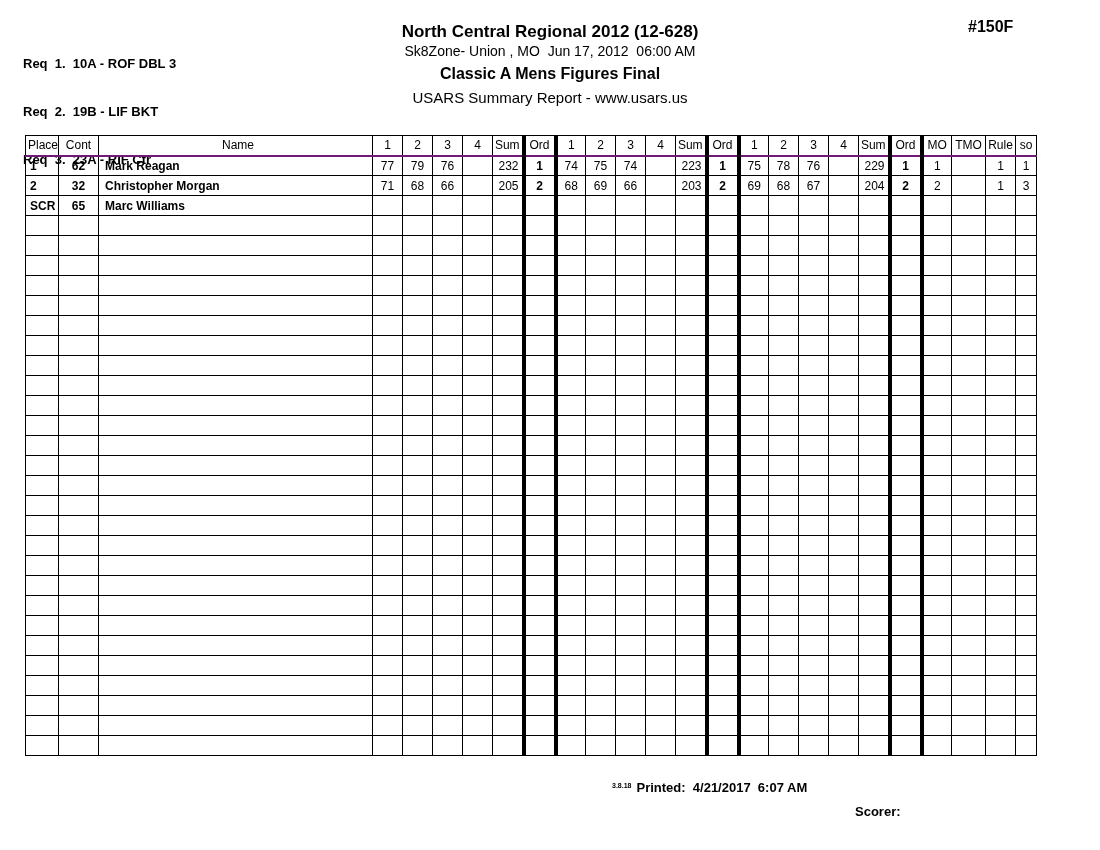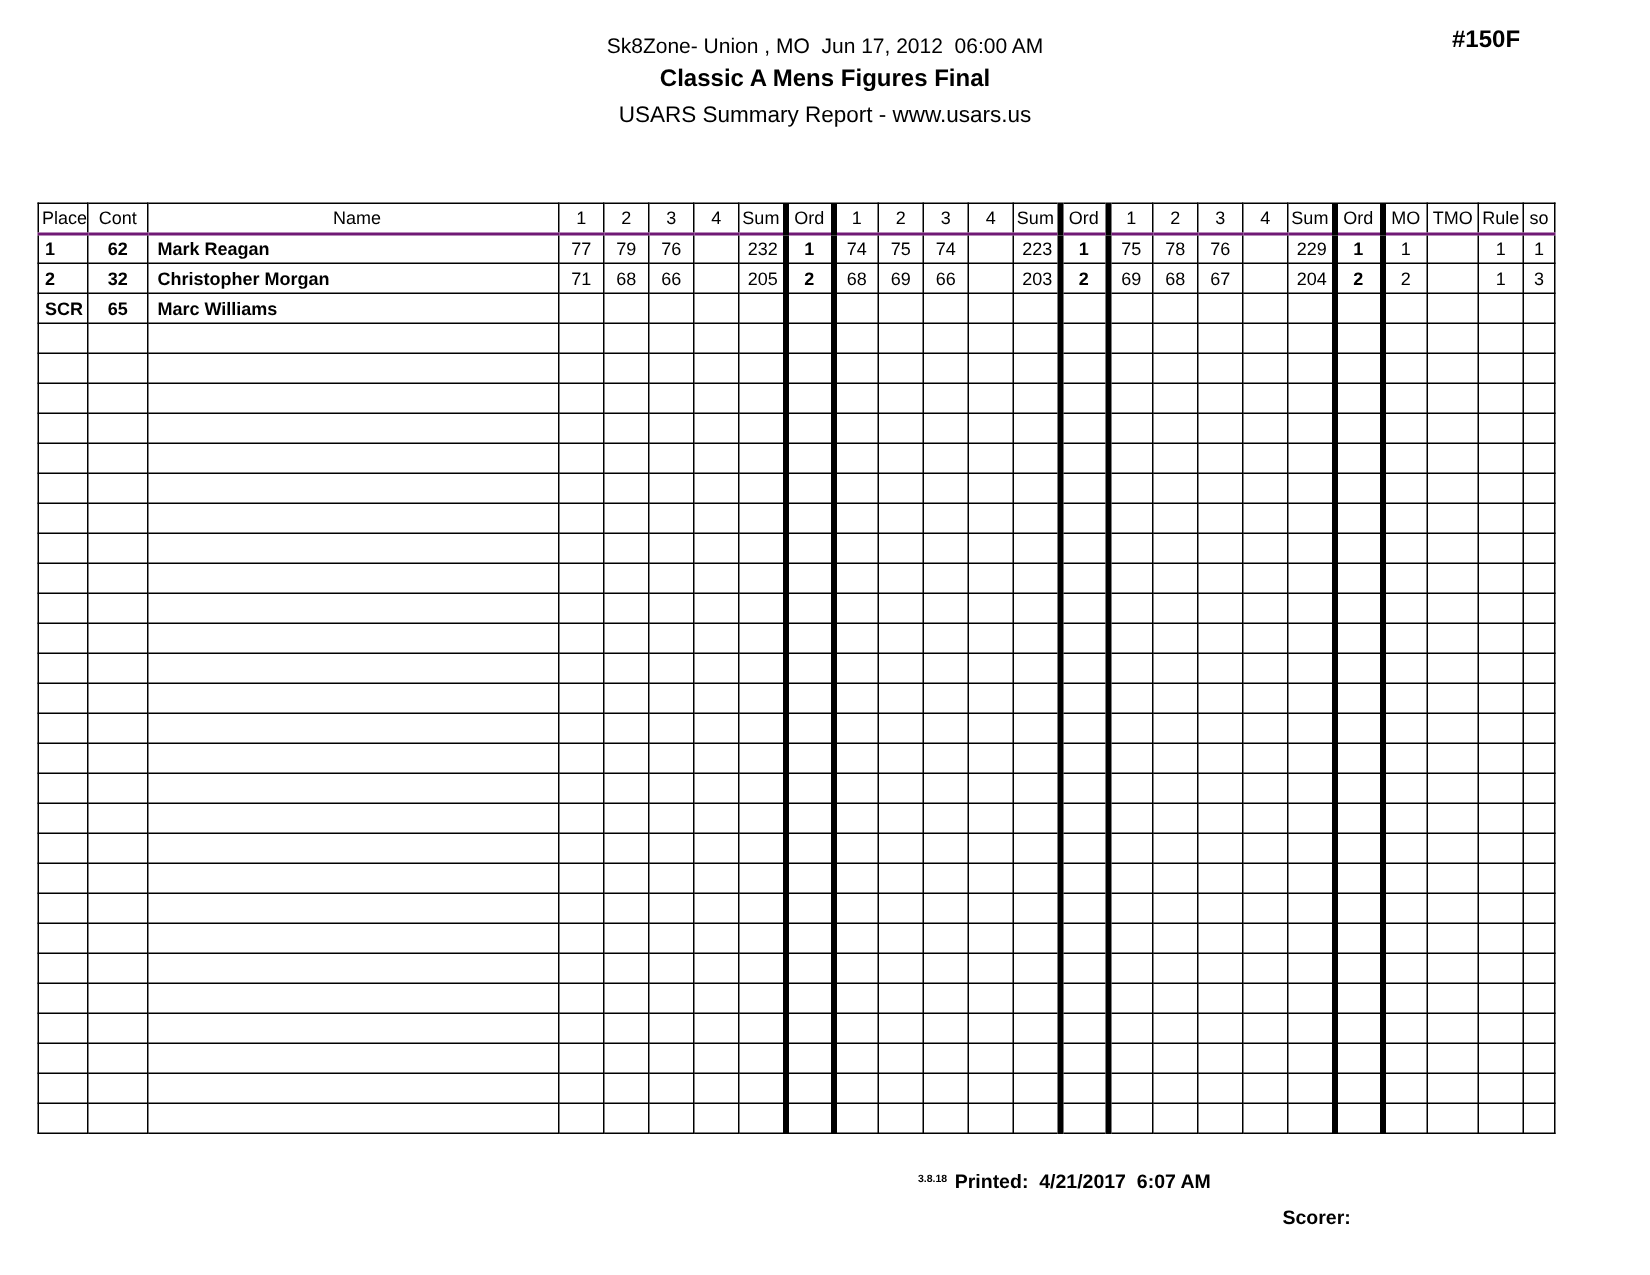--- a/index.html
+++ b/index.html
@@ -77,22 +77,28 @@
   .scorer {
     position: absolute; left: 855px; top: 804px;
     font-size: 13px; font-weight: bold;
   }
 </style>
 </head>
 <body>
 
 <div class="page">
 
+  <div class="req">
+    <div>Req  1.  10A - ROF DBL 3</div>
+    <div>Req  2.  19B - LIF BKT</div>
+    <div>Req  3.  23A - RIF Ctr</div>
+  </div>
 
   <div class="center-head">
+    <div class="title">North Central Regional 2012 (12-628)</div>
     <div class="venue">Sk8Zone- Union , MO  Jun 17, 2012  06:00 AM</div>
     <div class="event">Classic A Mens Figures Final</div>
     <div class="report">USARS Summary Report - www.usars.us</div>
   </div>
 
   <div class="event-num">#150F</div>
 
   <table class="score-table">
     <colgroup>
         <col style="width: 33px;">

